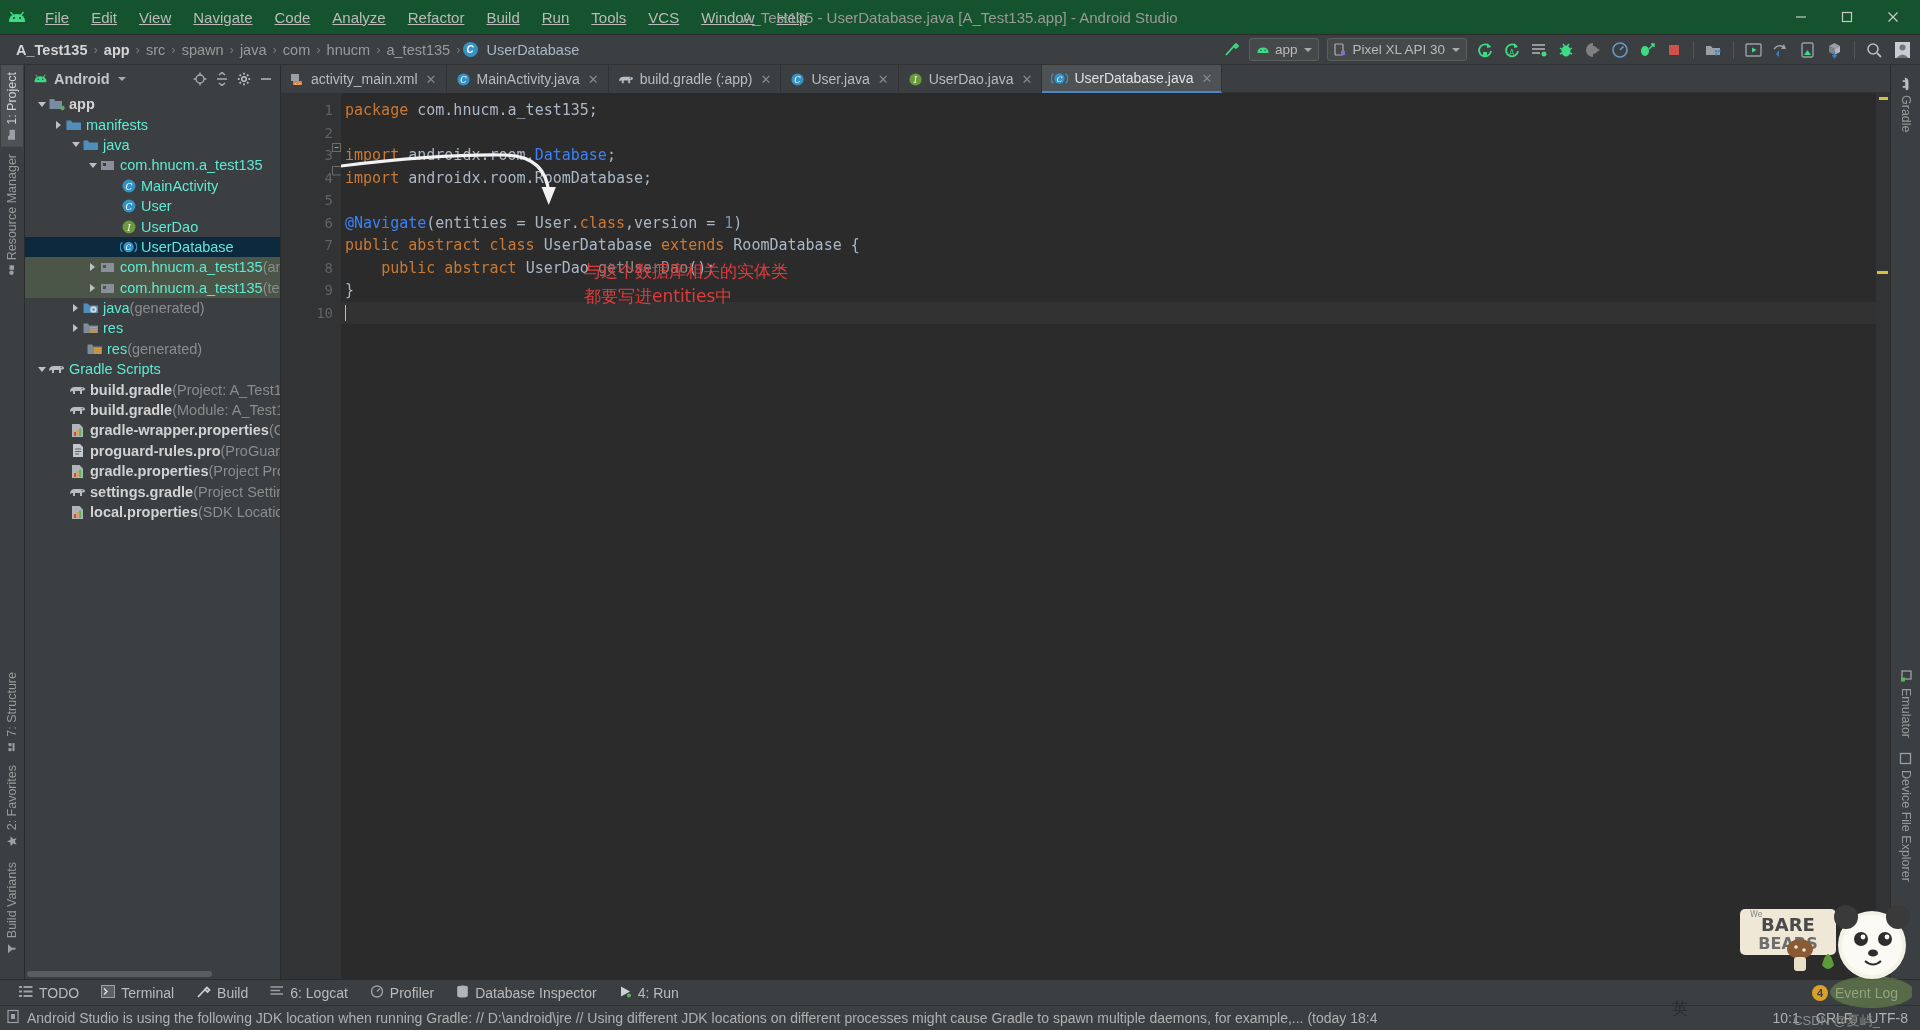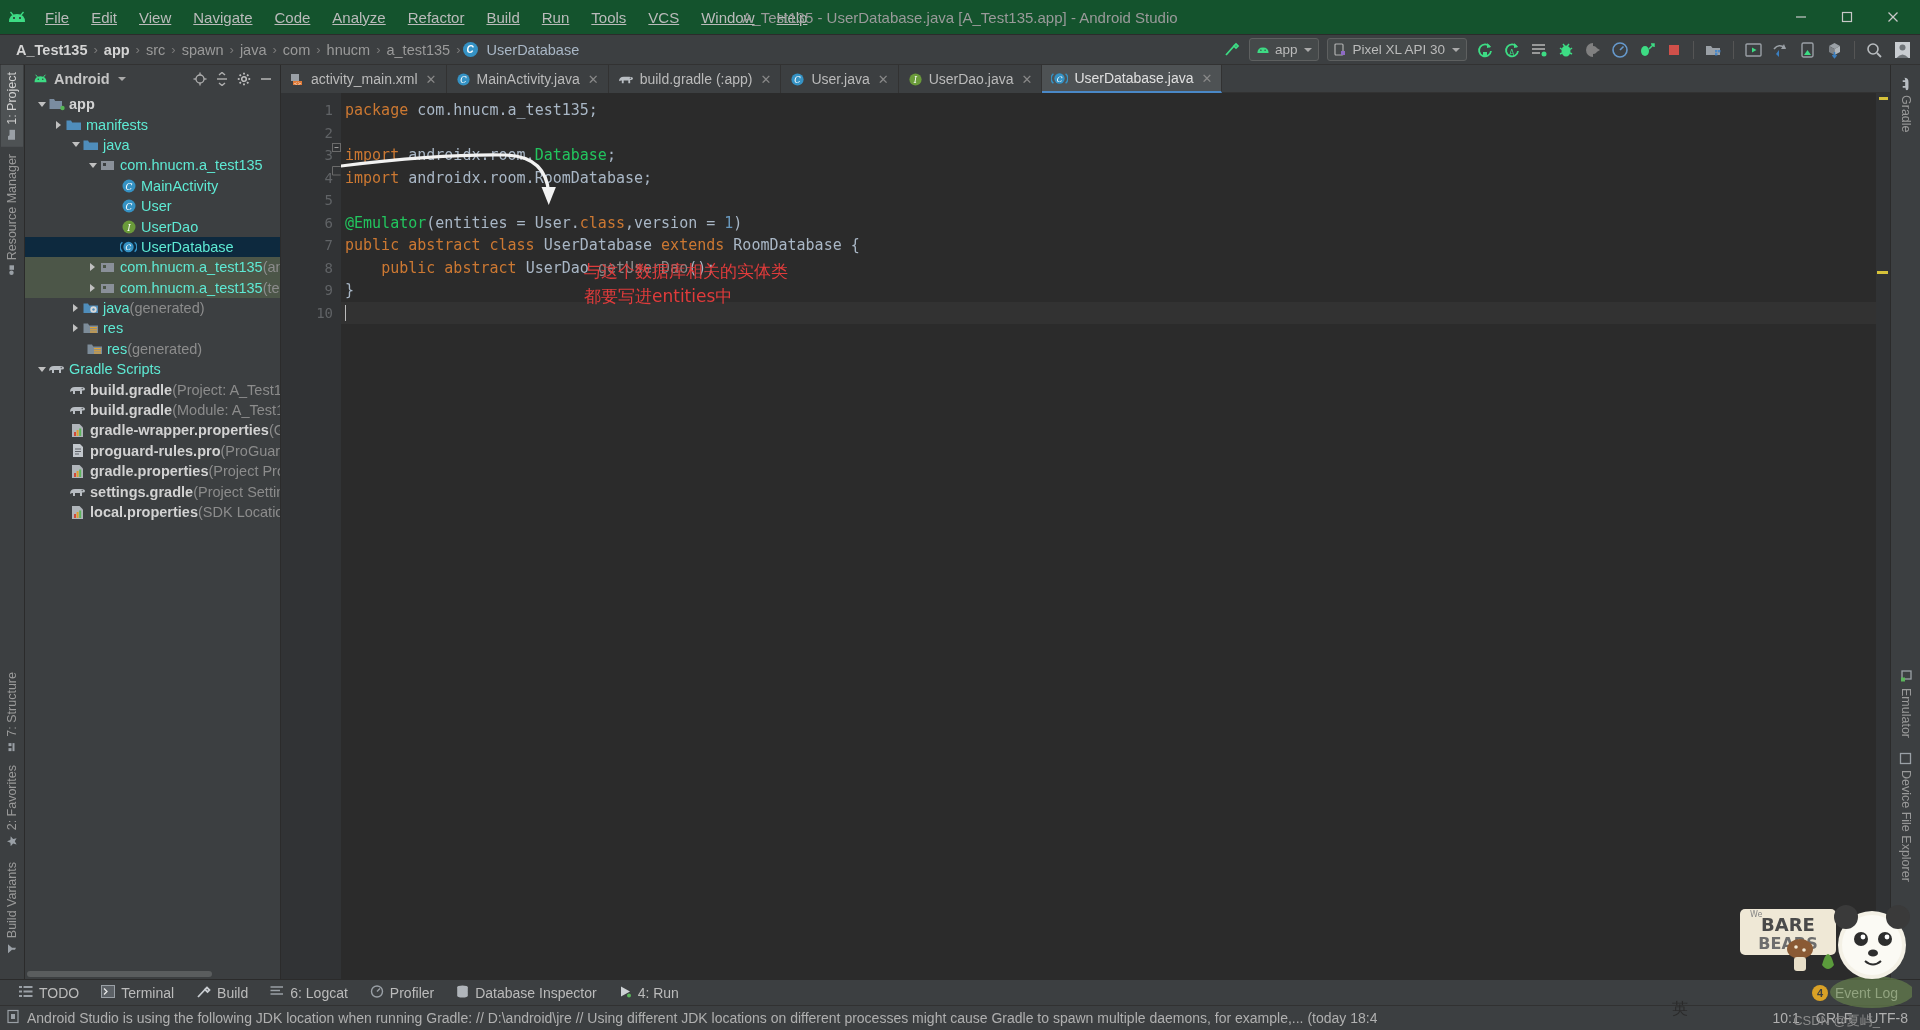--- a/index.html
+++ b/index.html
@@ -116,21 +116,21 @@
     padding-top: 6px; position:relative;
   }
   .gline { height: 22.5px; line-height:22.5px; padding-right: 8px; position:relative; }
   .code-area { flex:1; position:relative; padding-top:6px; overflow:hidden; }
   .cline {
     height:22.5px; line-height:22.5px; font-family:"DejaVu Sans Mono", monospace;
     font-size: 15px; white-space:pre; padding-left: 4px; color:#a9b7c6;
   }
   .cline.cur { background:#323232; }
   .kw { color:#cc7832; }
-  .ann { color:#22c55e; }
+  .ann { color:#3b82f6; }
   .id { color:#a9b7c6; }
   .mth { color:#8a8a8a; }
   .num { color:#6897bb; }
   .cls { color:#a9b7c6; }
   .caret-bar { display:inline-block; width:1px; height:16px; background:#bbb; vertical-align:-3px; }
 
   .anno-layer { position:absolute; inset:0; pointer-events:none; }
   .anno-text { position:absolute; color:#e03b3b; font-size:17px; font-family:"DejaVu Sans", sans-serif; line-height:25px; white-space:nowrap; }
 
   
@@ -809,21 +809,21 @@
             <path d="M8.5 0.5 L0.5 0.5 L0.5 9 L8.5 9" fill="none" stroke="#6b6b6b" stroke-width="1"></path>
           </svg>
         </div>
 
         <div class="code-area">
           <div class="cline"><span class="kw">package </span><span class="id">com.hnucm.a_test135;</span></div>
           <div class="cline"> </div>
           <div class="cline"><span class="kw">import </span><span class="id">androidx.room.</span><span class="ann">Database</span><span class="id">;</span></div>
           <div class="cline"><span class="kw">import </span><span class="id">androidx.room.RoomDatabase;</span></div>
           <div class="cline"> </div>
-          <div class="cline"><span class="ann">@Emulator</span><span class="id">(entities = </span><span class="cls">User</span><span class="id">.</span><span class="kw">class</span><span class="id">,version = </span><span class="num">1</span><span class="id">)</span></div>
+          <div class="cline"><span class="ann">@Navigate</span><span class="id">(entities = </span><span class="cls">User</span><span class="id">.</span><span class="kw">class</span><span class="id">,version = </span><span class="num">1</span><span class="id">)</span></div>
           <div class="cline"><span class="kw">public abstract class </span><span class="cls">UserDatabase </span><span class="kw">extends </span><span class="cls">RoomDatabase {</span></div>
           <div class="cline"><span class="id">    </span><span class="kw">public abstract </span><span class="cls">UserDao </span><span class="mth">getUserDao</span><span class="id">();</span></div>
           <div class="cline"><span class="id">}</span></div>
           <div class="cline cur"><span class="caret-bar"></span></div>
 
           <svg class="anno-layer" viewBox="0 0 1500 300" preserveAspectRatio="none" style="width:100%;height:300px;">
             <path d="M -220 110 Q 30 60 160 62 Q 200 63 203 100" stroke="#f2f2f2" stroke-width="3.2" fill="none" stroke-linecap="round"></path>
             <path d="M 196 94 L 203 112 L 210 94 Z" fill="#f2f2f2"></path>
           </svg>
 

